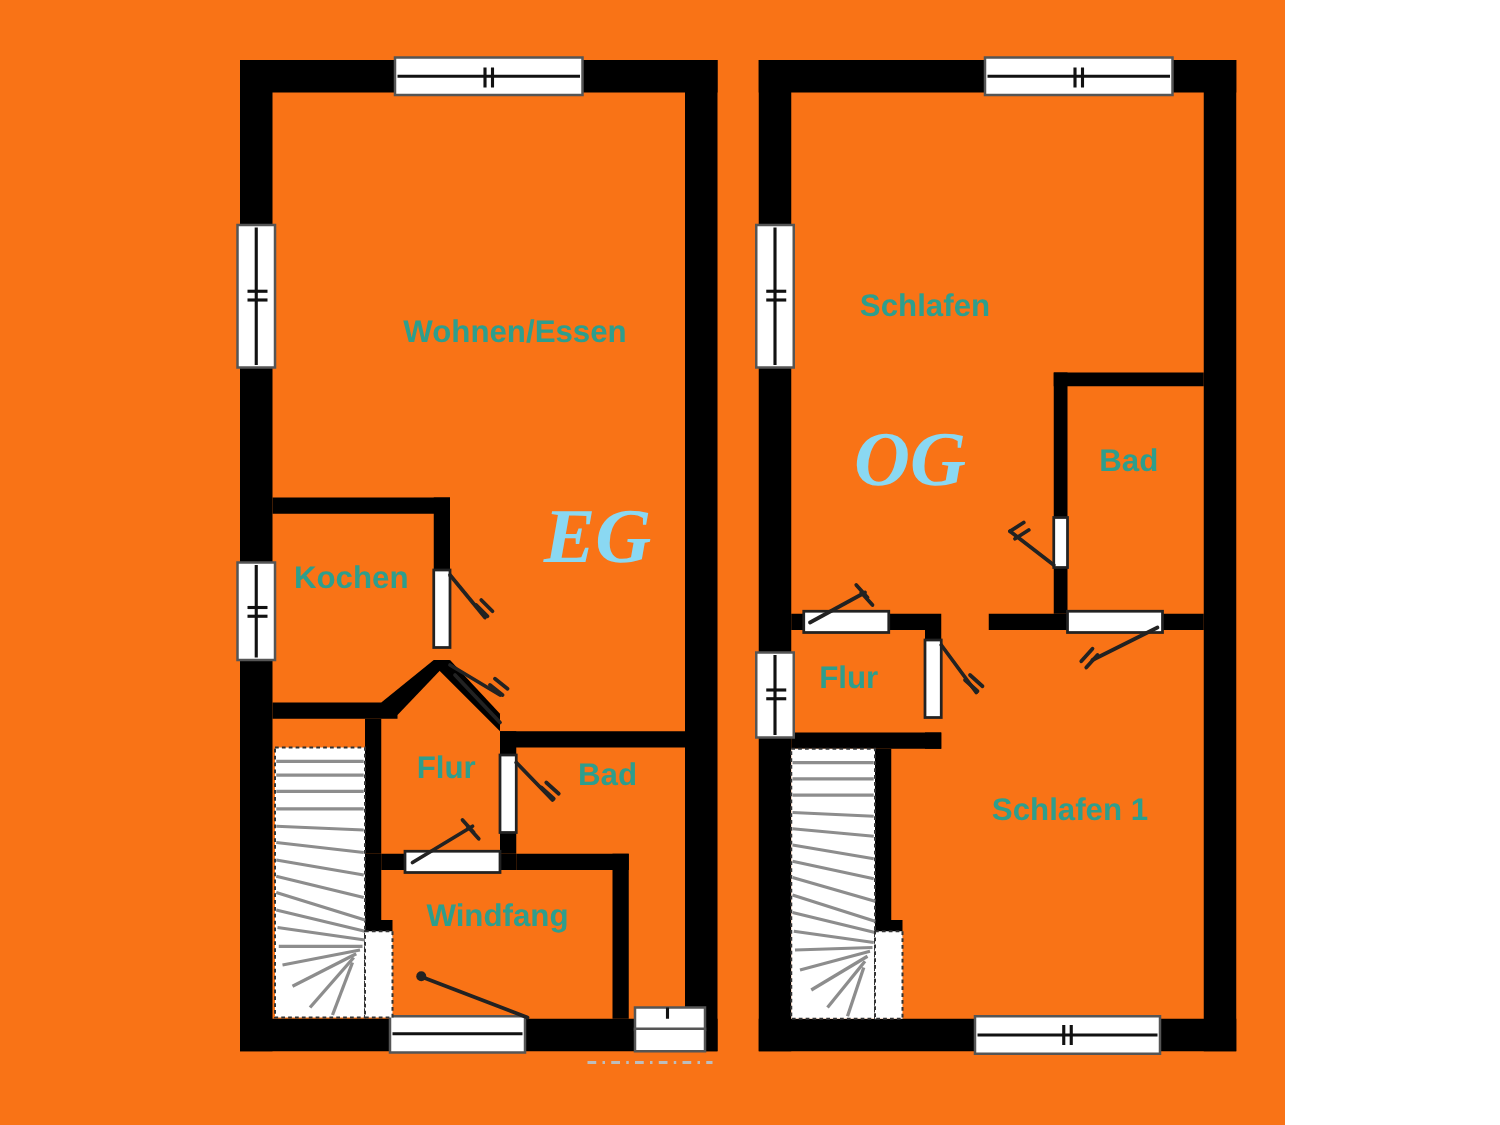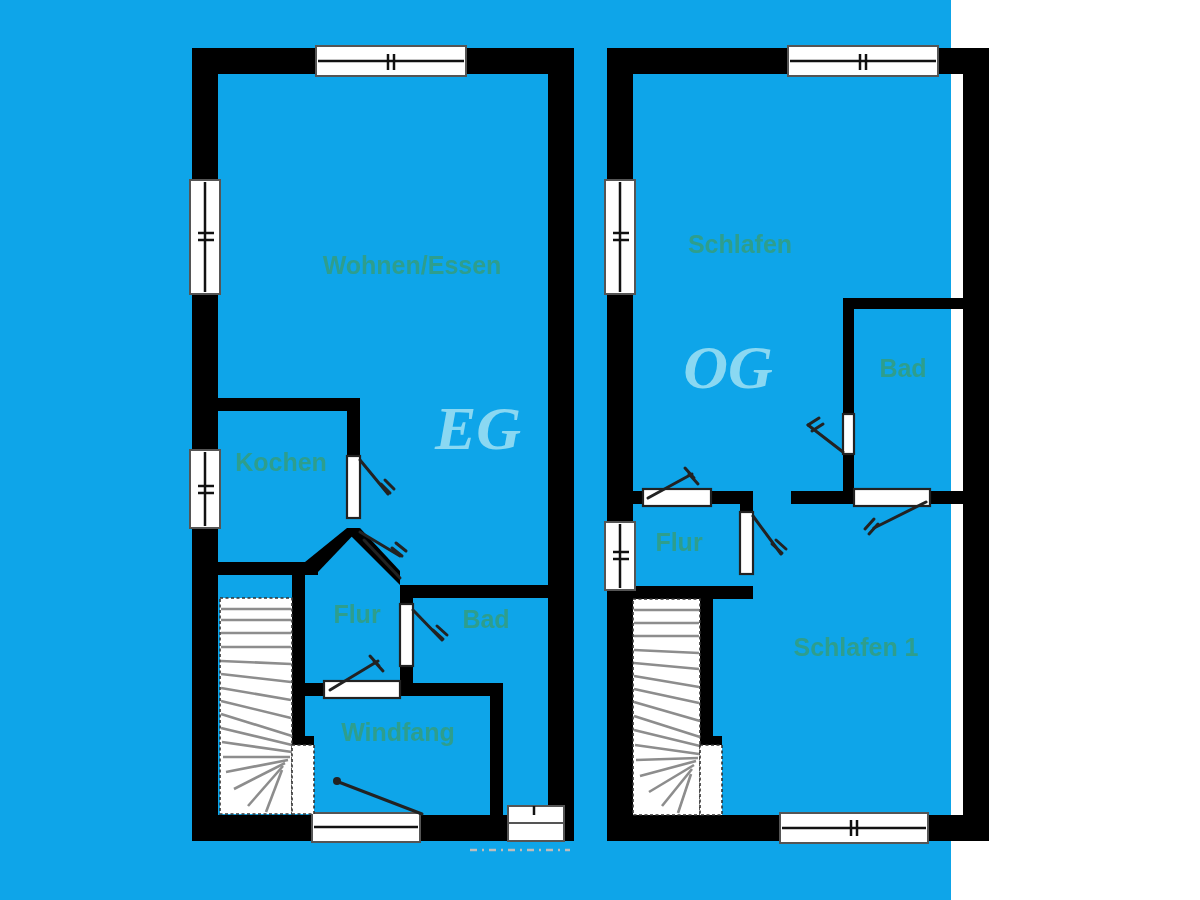--- a/index.html
+++ b/index.html
@@ -8,23 +8,23 @@
     background: #ffffff;
   }
   body {
     width: 1200px;
     height: 900px;
     font-family: "Liberation Sans", sans-serif;
     overflow: hidden;
   }
   #floorplan-canvas {
     position: relative;
-    width: 951px;
+    width: 1028px;
     height: 900px;
-    background: #0ea5e9;
+    background: #f97316;
   }
   .plan {
     position: absolute;
     top: 0;
     left: 0;
   }
   .room-label {
     font-family: "Liberation Sans", sans-serif;
     font-weight: bold;
     fill: #2e9e8d;

